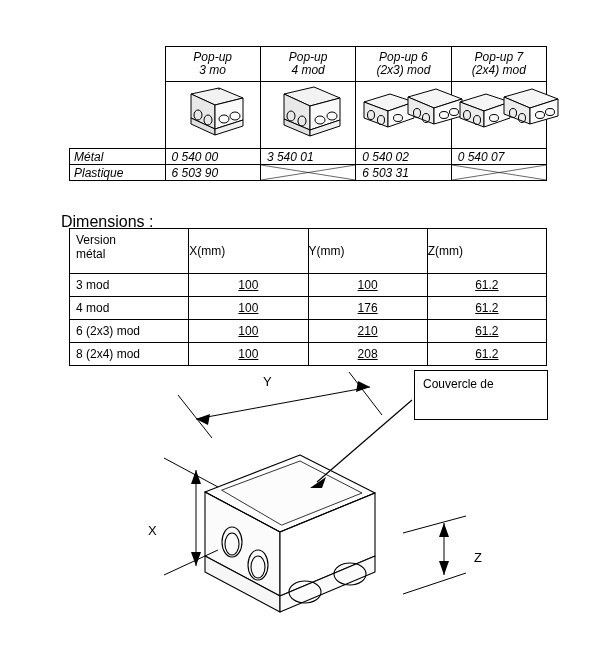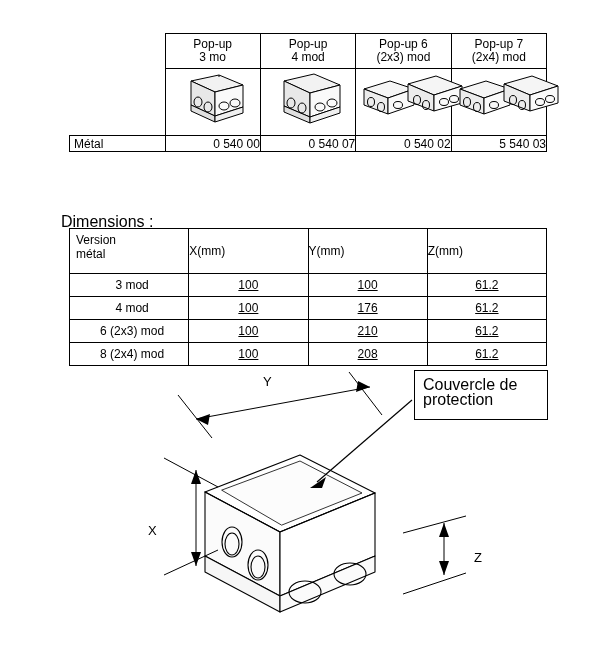--- a/index.html
+++ b/index.html
@@ -14,24 +14,25 @@
     font-size: 12px;
     color: #000000;
     position: relative;
     overflow: hidden;
   }
 
   
   .product-table {
     position: absolute;
     left: 69px;
-    top: 33px;
+    top: 46px;
     width: 478px;
     border-collapse: collapse;
     table-layout: fixed;
+    font-style: italic;
   }
   .product-table td, .product-table th {
     border: 1px solid #000;
     padding: 0;
     font-weight: normal;
     font-size: 12px;
     vertical-align: middle;
   }
   .pt-corner {
     border: none !important;
@@ -47,21 +48,21 @@
     height: 66px;
     text-align: center;
     vertical-align: middle;
   }
   .pt-label {
     text-align: left;
     padding-left: 4px !important;
     height: 15px;
   }
   .pt-ref {
-    text-align: right;
+    text-align: left;
     padding-left: 6px !important;
     height: 15px;
   }
   .cross-cell {
     position: relative;
     overflow: hidden;
   }
   .cross-cell svg {
     display: block;
     width: 100%;
@@ -95,21 +96,21 @@
     line-height: 14px;
     height: 40px;
     vertical-align: top;
     padding-top: 4px;
   }
   .dim-table td.hdr-ctr {
     text-align: left;
     vertical-align: middle;
   }
   .dim-table td.cell-left {
-    text-align: center;
+    text-align: left;
     padding-left: 6px;
   }
   .dim-table td.cell-ctr {
     text-align: center;
     text-decoration: underline;
   }
 
   
   .figure {
     position: absolute;
@@ -119,21 +120,21 @@
     height: 295px;
   }
   .callout-box {
     position: absolute;
     left: 414px;
     top: 10px;
     width: 134px;
     height: 50px;
     border: 1px solid #000;
     background: #fff;
-    font-size: 16px;
+    font-size: 12px;
     line-height: 15px;
     padding: 6px 8px;
     box-sizing: border-box;
   }
   .axis-label {
     position: absolute;
     font-size: 13px;
   }
   .lbl-y { left: 263px; top: 14px; }
   .lbl-x { left: 148px; top: 163px; }
@@ -231,23 +232,40 @@
           <ellipse cx="70" cy="34" rx="3.5" ry="4.5"></ellipse>
           <ellipse cx="88" cy="31" rx="4.5" ry="3.5"></ellipse>
           <ellipse cx="98" cy="28" rx="4.5" ry="3.5"></ellipse>
         </g>
       </svg>
     </td>
   </tr>
   <tr>
     <td class="pt-label">Métal</td>
     <td class="pt-ref">0 540 00</td>
+    <td class="pt-ref">3 540 01</td>
+    <td class="pt-ref">0 540 02</td>
     <td class="pt-ref">0 540 07</td>
-    <td class="pt-ref">0 540 02</td>
-    <td class="pt-ref">5 540 03</td>
+  </tr>
+  <tr>
+    <td class="pt-label">Plastique</td>
+    <td class="pt-ref">6 503 90</td>
+    <td class="cross-cell">
+      <svg viewBox="0 0 100 15" preserveAspectRatio="none">
+        <line x1="0" y1="0" x2="100" y2="15" stroke="#000" stroke-width="0.6" vector-effect="non-scaling-stroke"></line>
+        <line x1="0" y1="15" x2="100" y2="0" stroke="#000" stroke-width="0.6" vector-effect="non-scaling-stroke"></line>
+      </svg>
+    </td>
+    <td class="pt-ref">6 503 31</td>
+    <td class="cross-cell">
+      <svg viewBox="0 0 100 15" preserveAspectRatio="none">
+        <line x1="0" y1="0" x2="100" y2="15" stroke="#000" stroke-width="0.6" vector-effect="non-scaling-stroke"></line>
+        <line x1="0" y1="15" x2="100" y2="0" stroke="#000" stroke-width="0.6" vector-effect="non-scaling-stroke"></line>
+      </svg>
+    </td>
   </tr>
 </tbody>
   </table>
 
 <div class="dim-title">Dimensions :</div>
 
 <table class="dim-table">
   <tbody>
       <tr>
     <td class="hdr-left">
@@ -338,19 +356,18 @@
     </g>
 
     <g stroke="#000" stroke-width="1.2" fill="none">
       <line x1="412" y1="40" x2="317" y2="122"></line>
       <polygon points="310,128 326,117 322,128" fill="#000" stroke="none"></polygon>
     </g>
   </svg>
 
   <div class="callout-box">
     <div>Couvercle de</div>
-    <div>protection</div>
   </div>
 
   <div class="axis-label lbl-y">Y</div>
   <div class="axis-label lbl-x">X</div>
   <div class="axis-label lbl-z">Z</div>
 </div>
 
 </body></html>

